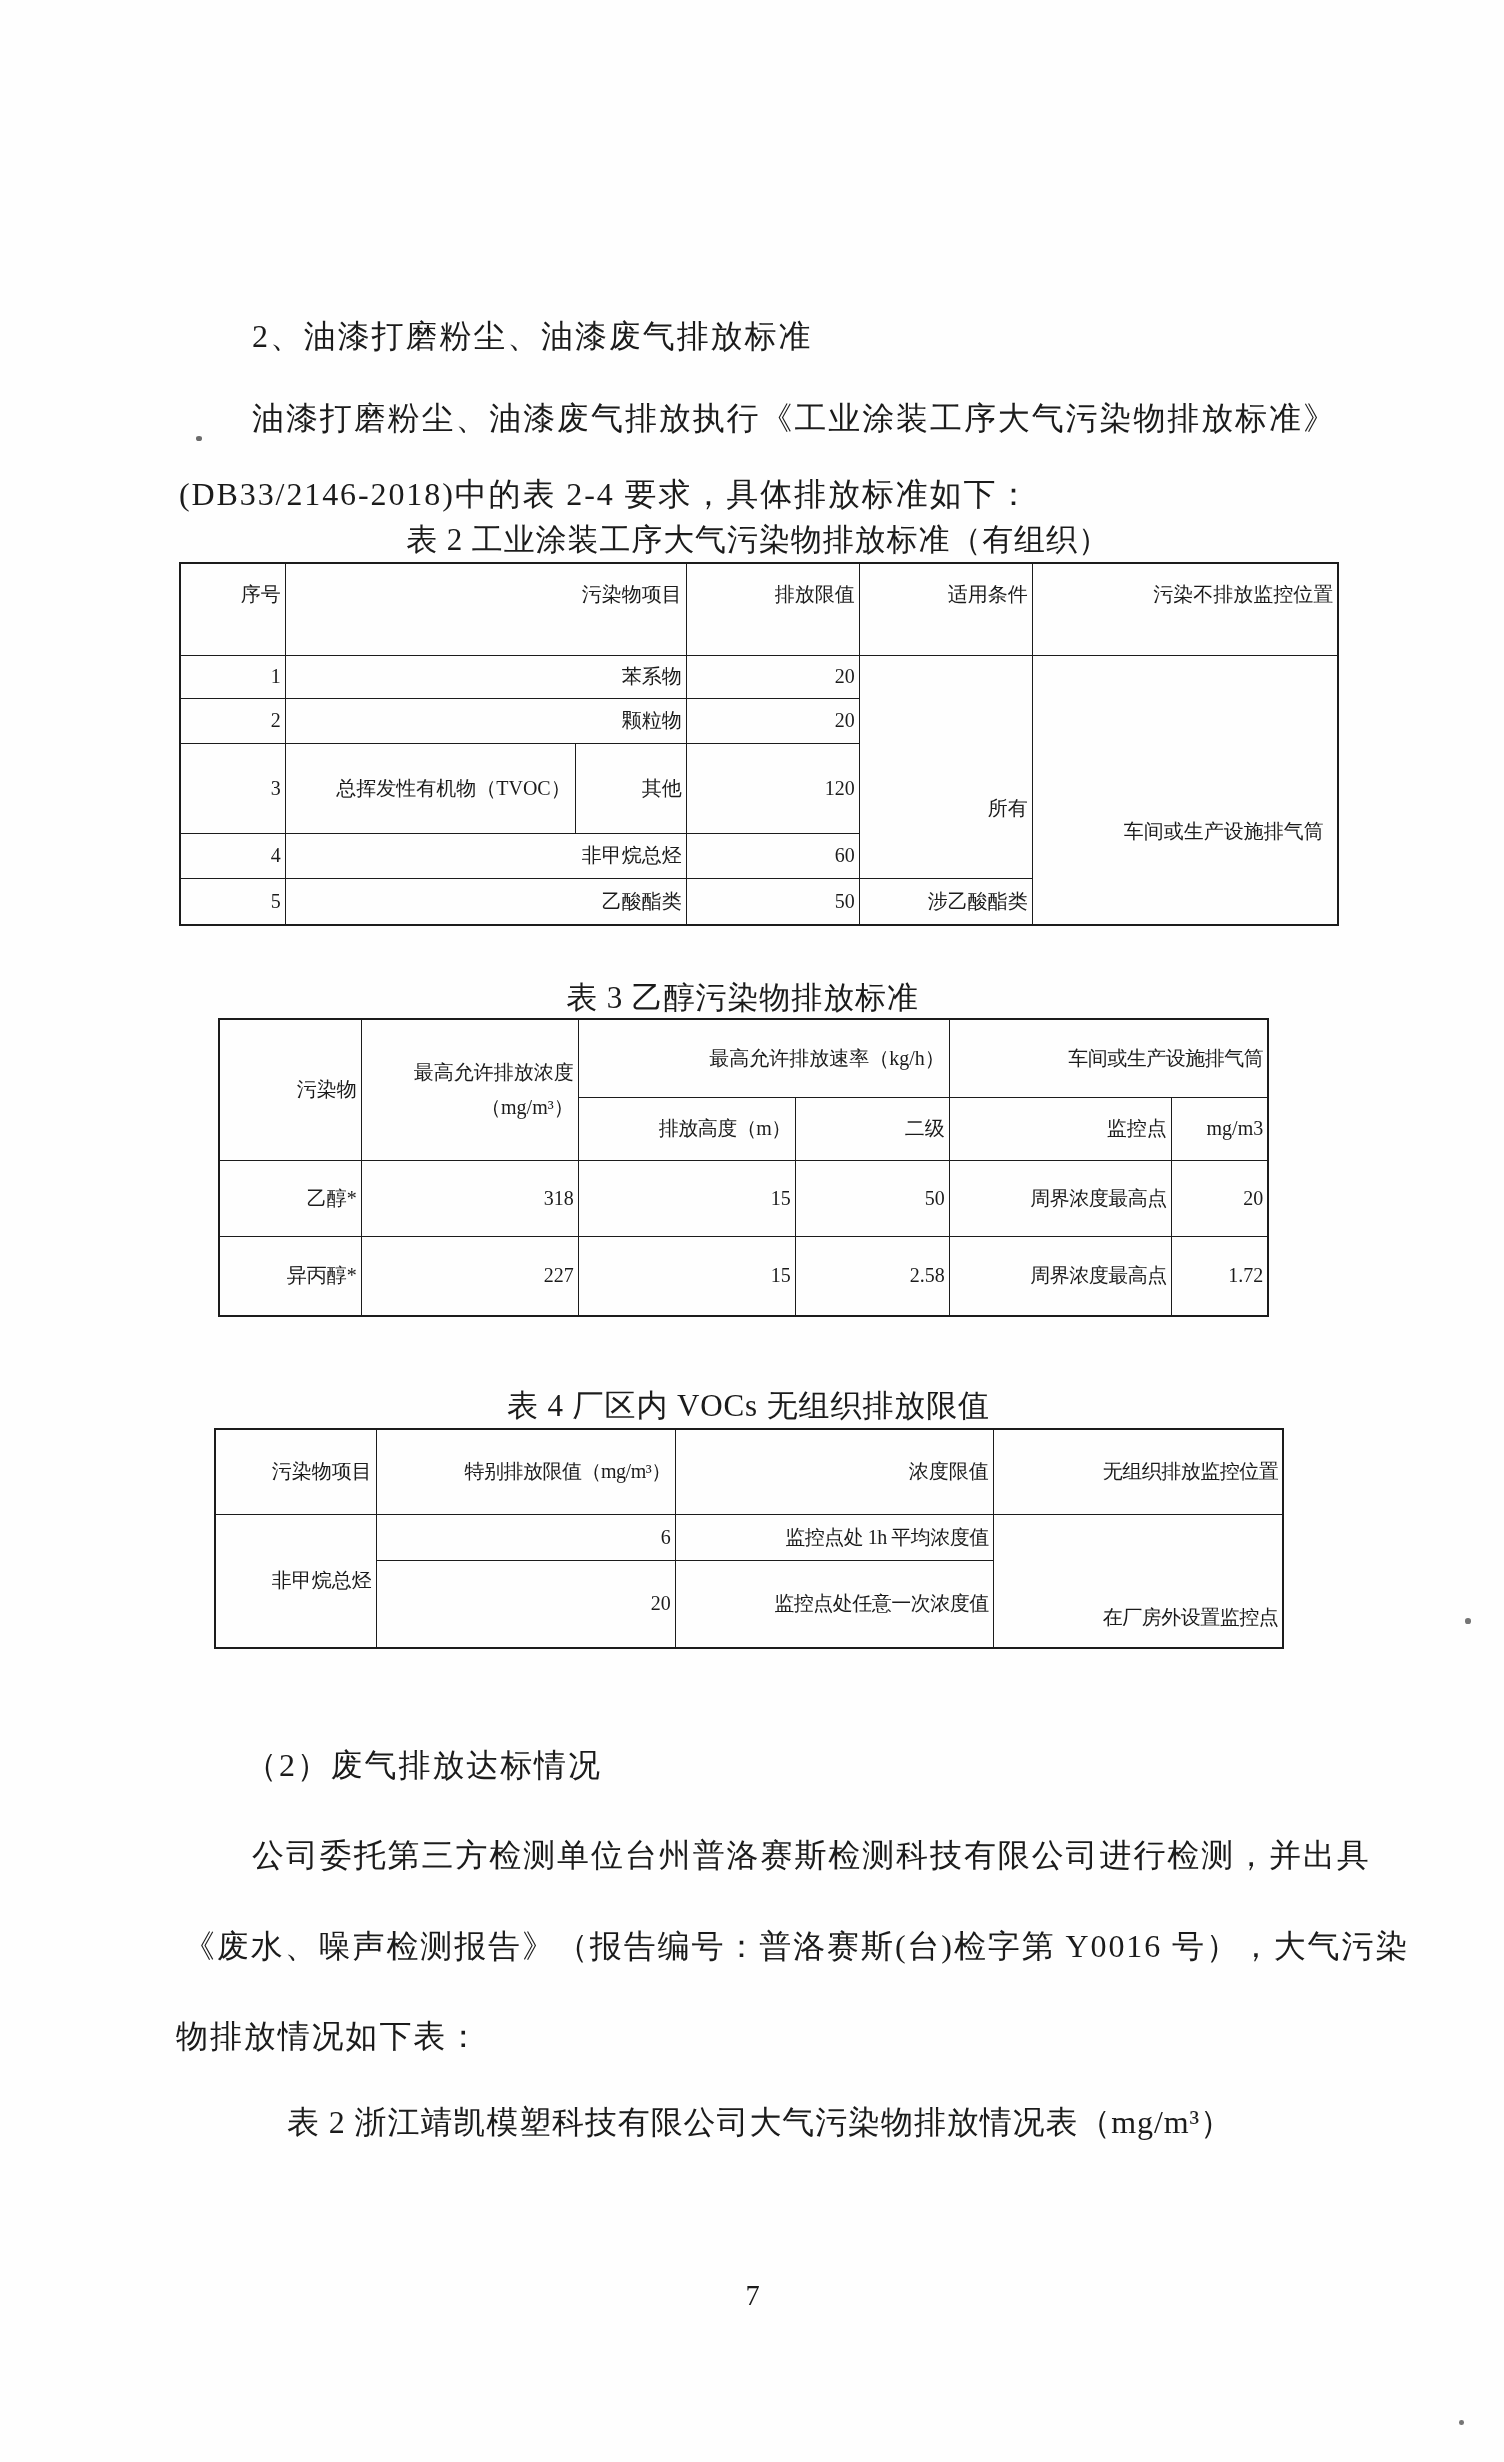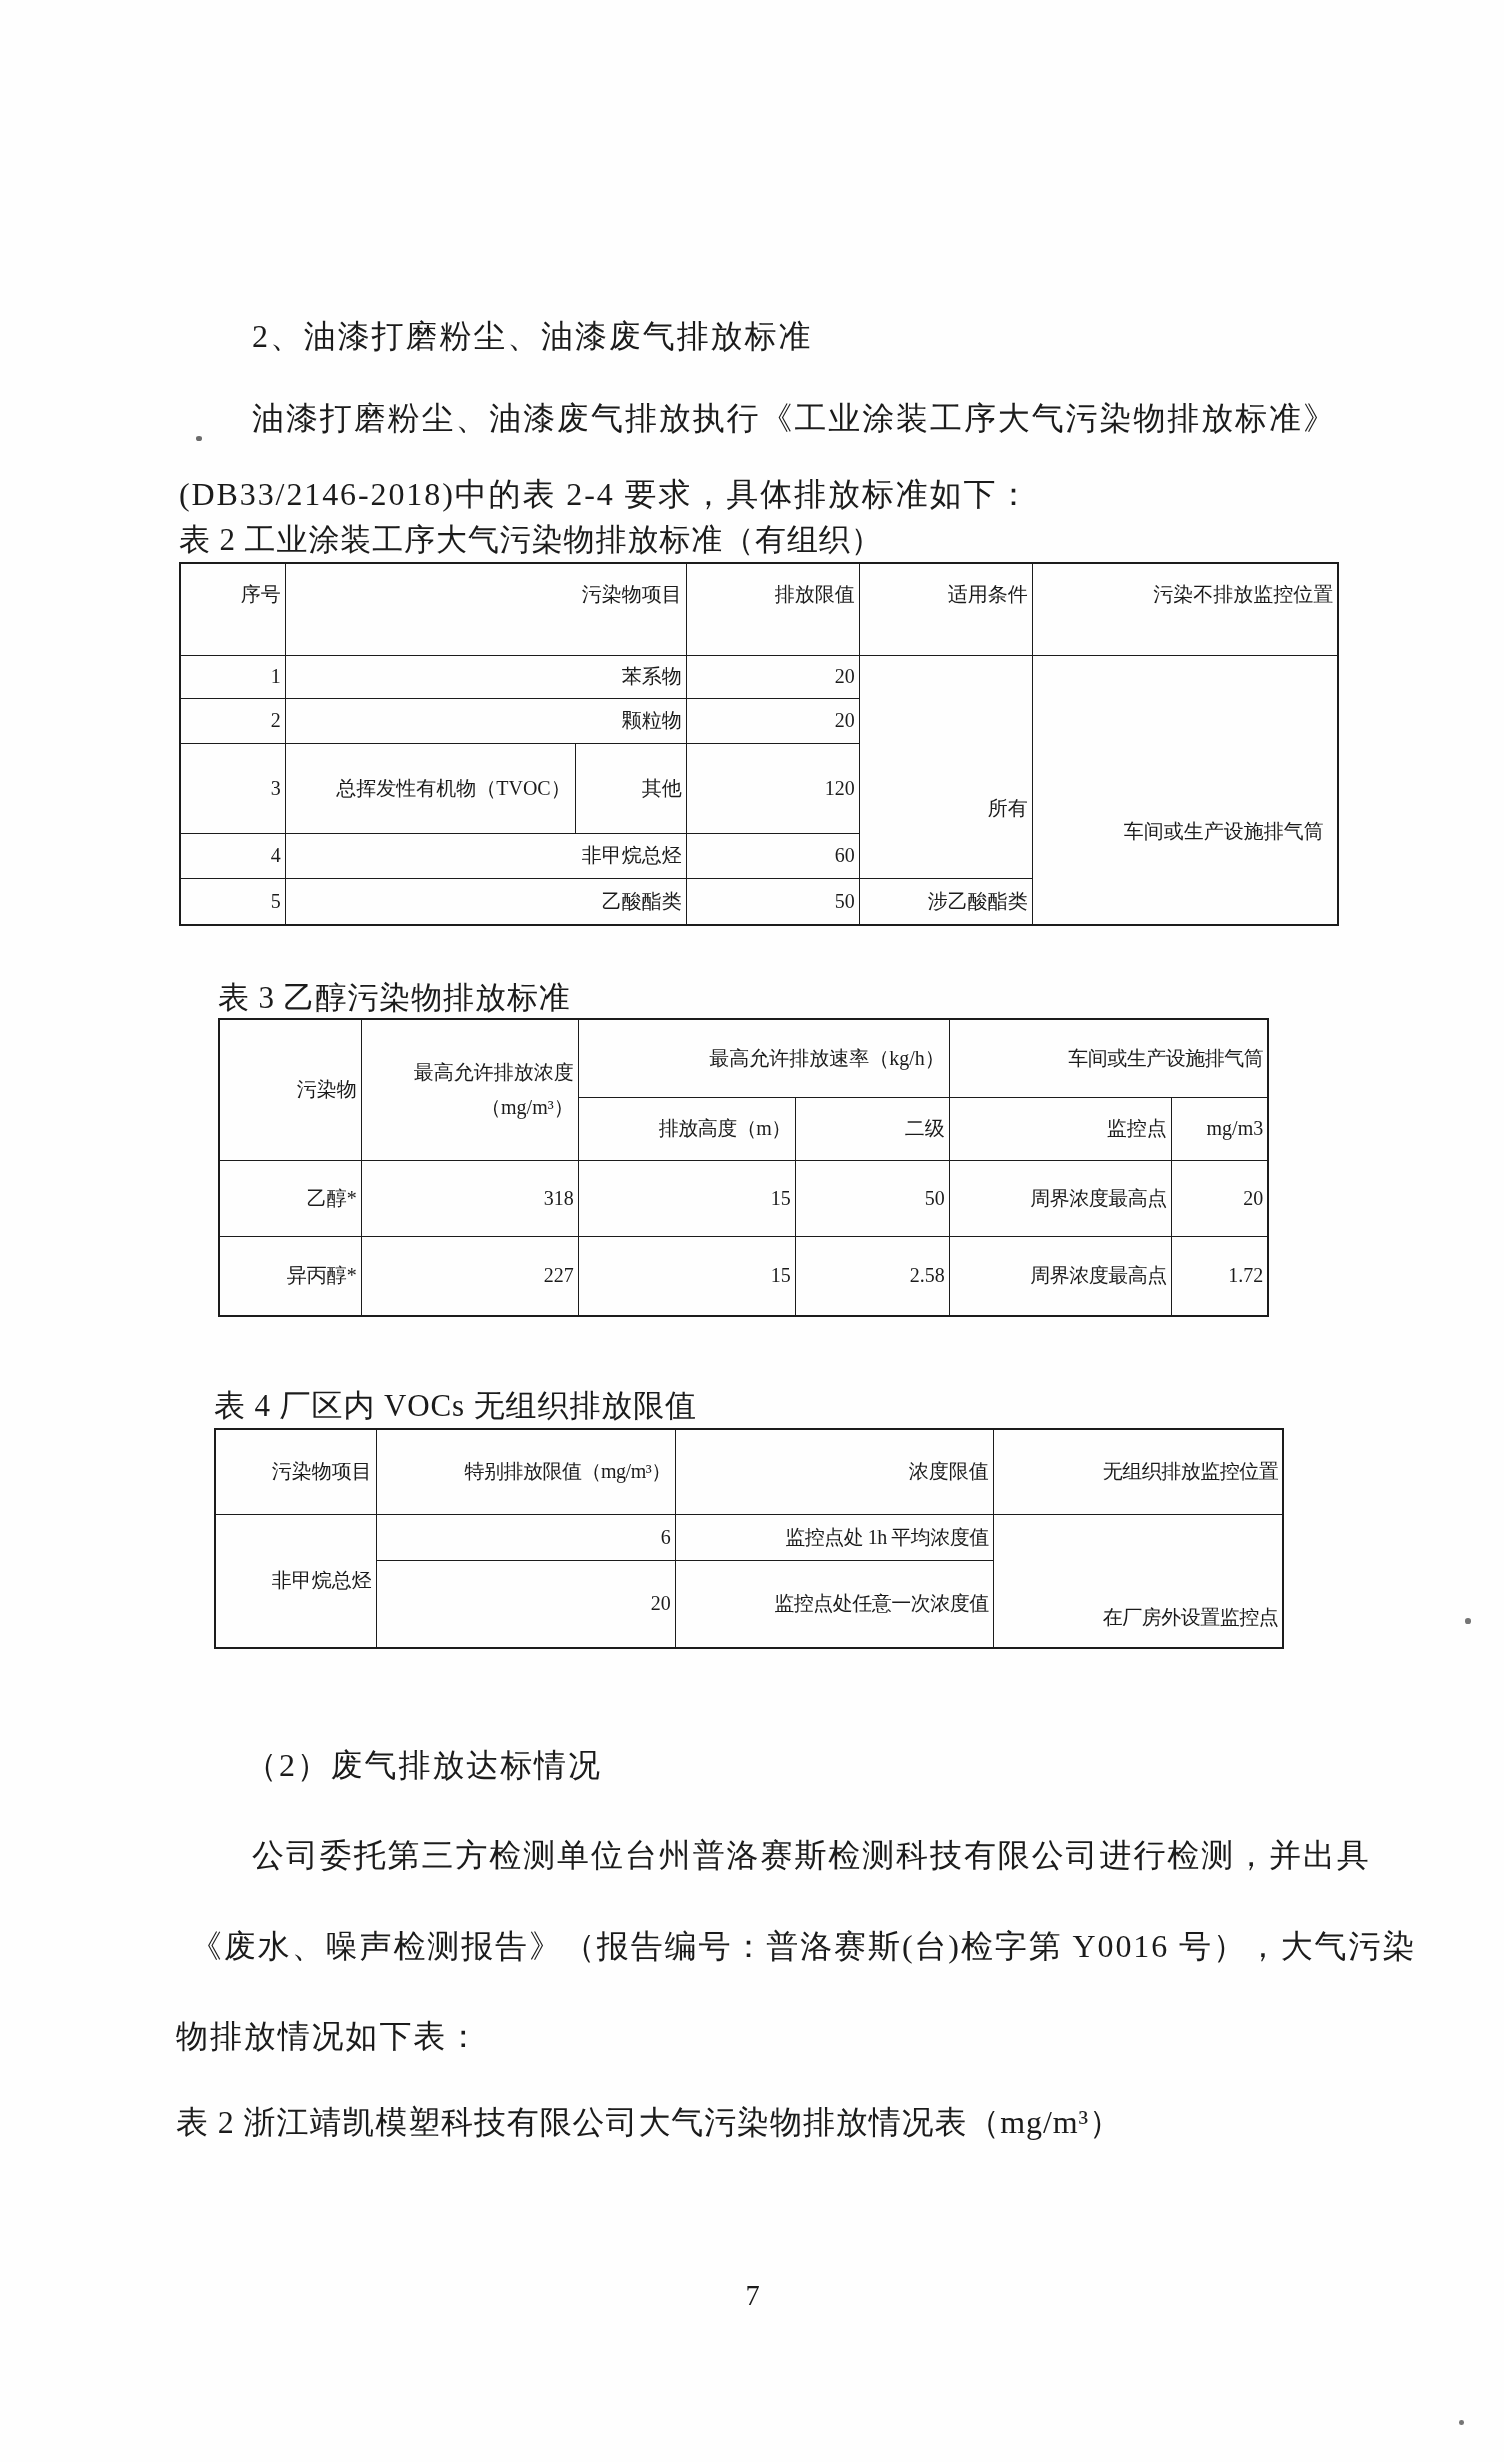--- a/index.html
+++ b/index.html
@@ -18,21 +18,21 @@
     white-space:nowrap;
     line-height:1.2;
   }
   .heading{
     font-weight:normal;
     font-size:32px;
     letter-spacing:1.9px;
     white-space:nowrap;
   }
   .caption{
-    text-align:left;
+    text-align:center;
     font-size:31px;
     letter-spacing:0.9px;
     white-space:nowrap;
   }
   table.doc-table{
     position:absolute;
     border-collapse:collapse;
     table-layout:fixed;
     border:2.8px solid #1c1c1c;
   }
@@ -196,21 +196,21 @@
     </tr>
   </tbody>
     </table>
 
   <div class="dot" style="left:1465px;top:1618px;width:5.7px;height:5.7px;opacity:.7"></div>
 
   <div class="abs para" style="left:245px;top:1746px">（2）废气排放达标情况</div>
 
   <div class="abs para" style="left:252px;top:1836px">公司委托第三方检测单位台州普洛赛斯检测科技有限公司进行检测，并出具</div>
 
-  <div class="abs para" style="left:190px;top:1927px">《废水、噪声检测报告》（报告编号：普洛赛斯(台)检字第 Y0016 号），大气污染</div>
+  <div class="abs para" style="left:183px;top:1927px">《废水、噪声检测报告》（报告编号：普洛赛斯(台)检字第 Y0016 号），大气污染</div>
 
   <div class="abs para" style="left:176px;top:2017px">物排放情况如下表：</div>
 
   <div class="abs caption" style="left:176px;top:2101px;width:1168px;font-size:32px">表 2 浙江靖凯模塑科技有限公司大气污染物排放情况表（mg/m³）</div>
 
   <div class="abs pagenum" style="left:0;top:2280px;width:1505px">7</div>
 
   <div class="dot" style="left:1459px;top:2420px;width:4.7px;height:4.7px;opacity:.7"></div>
 
 </div>

